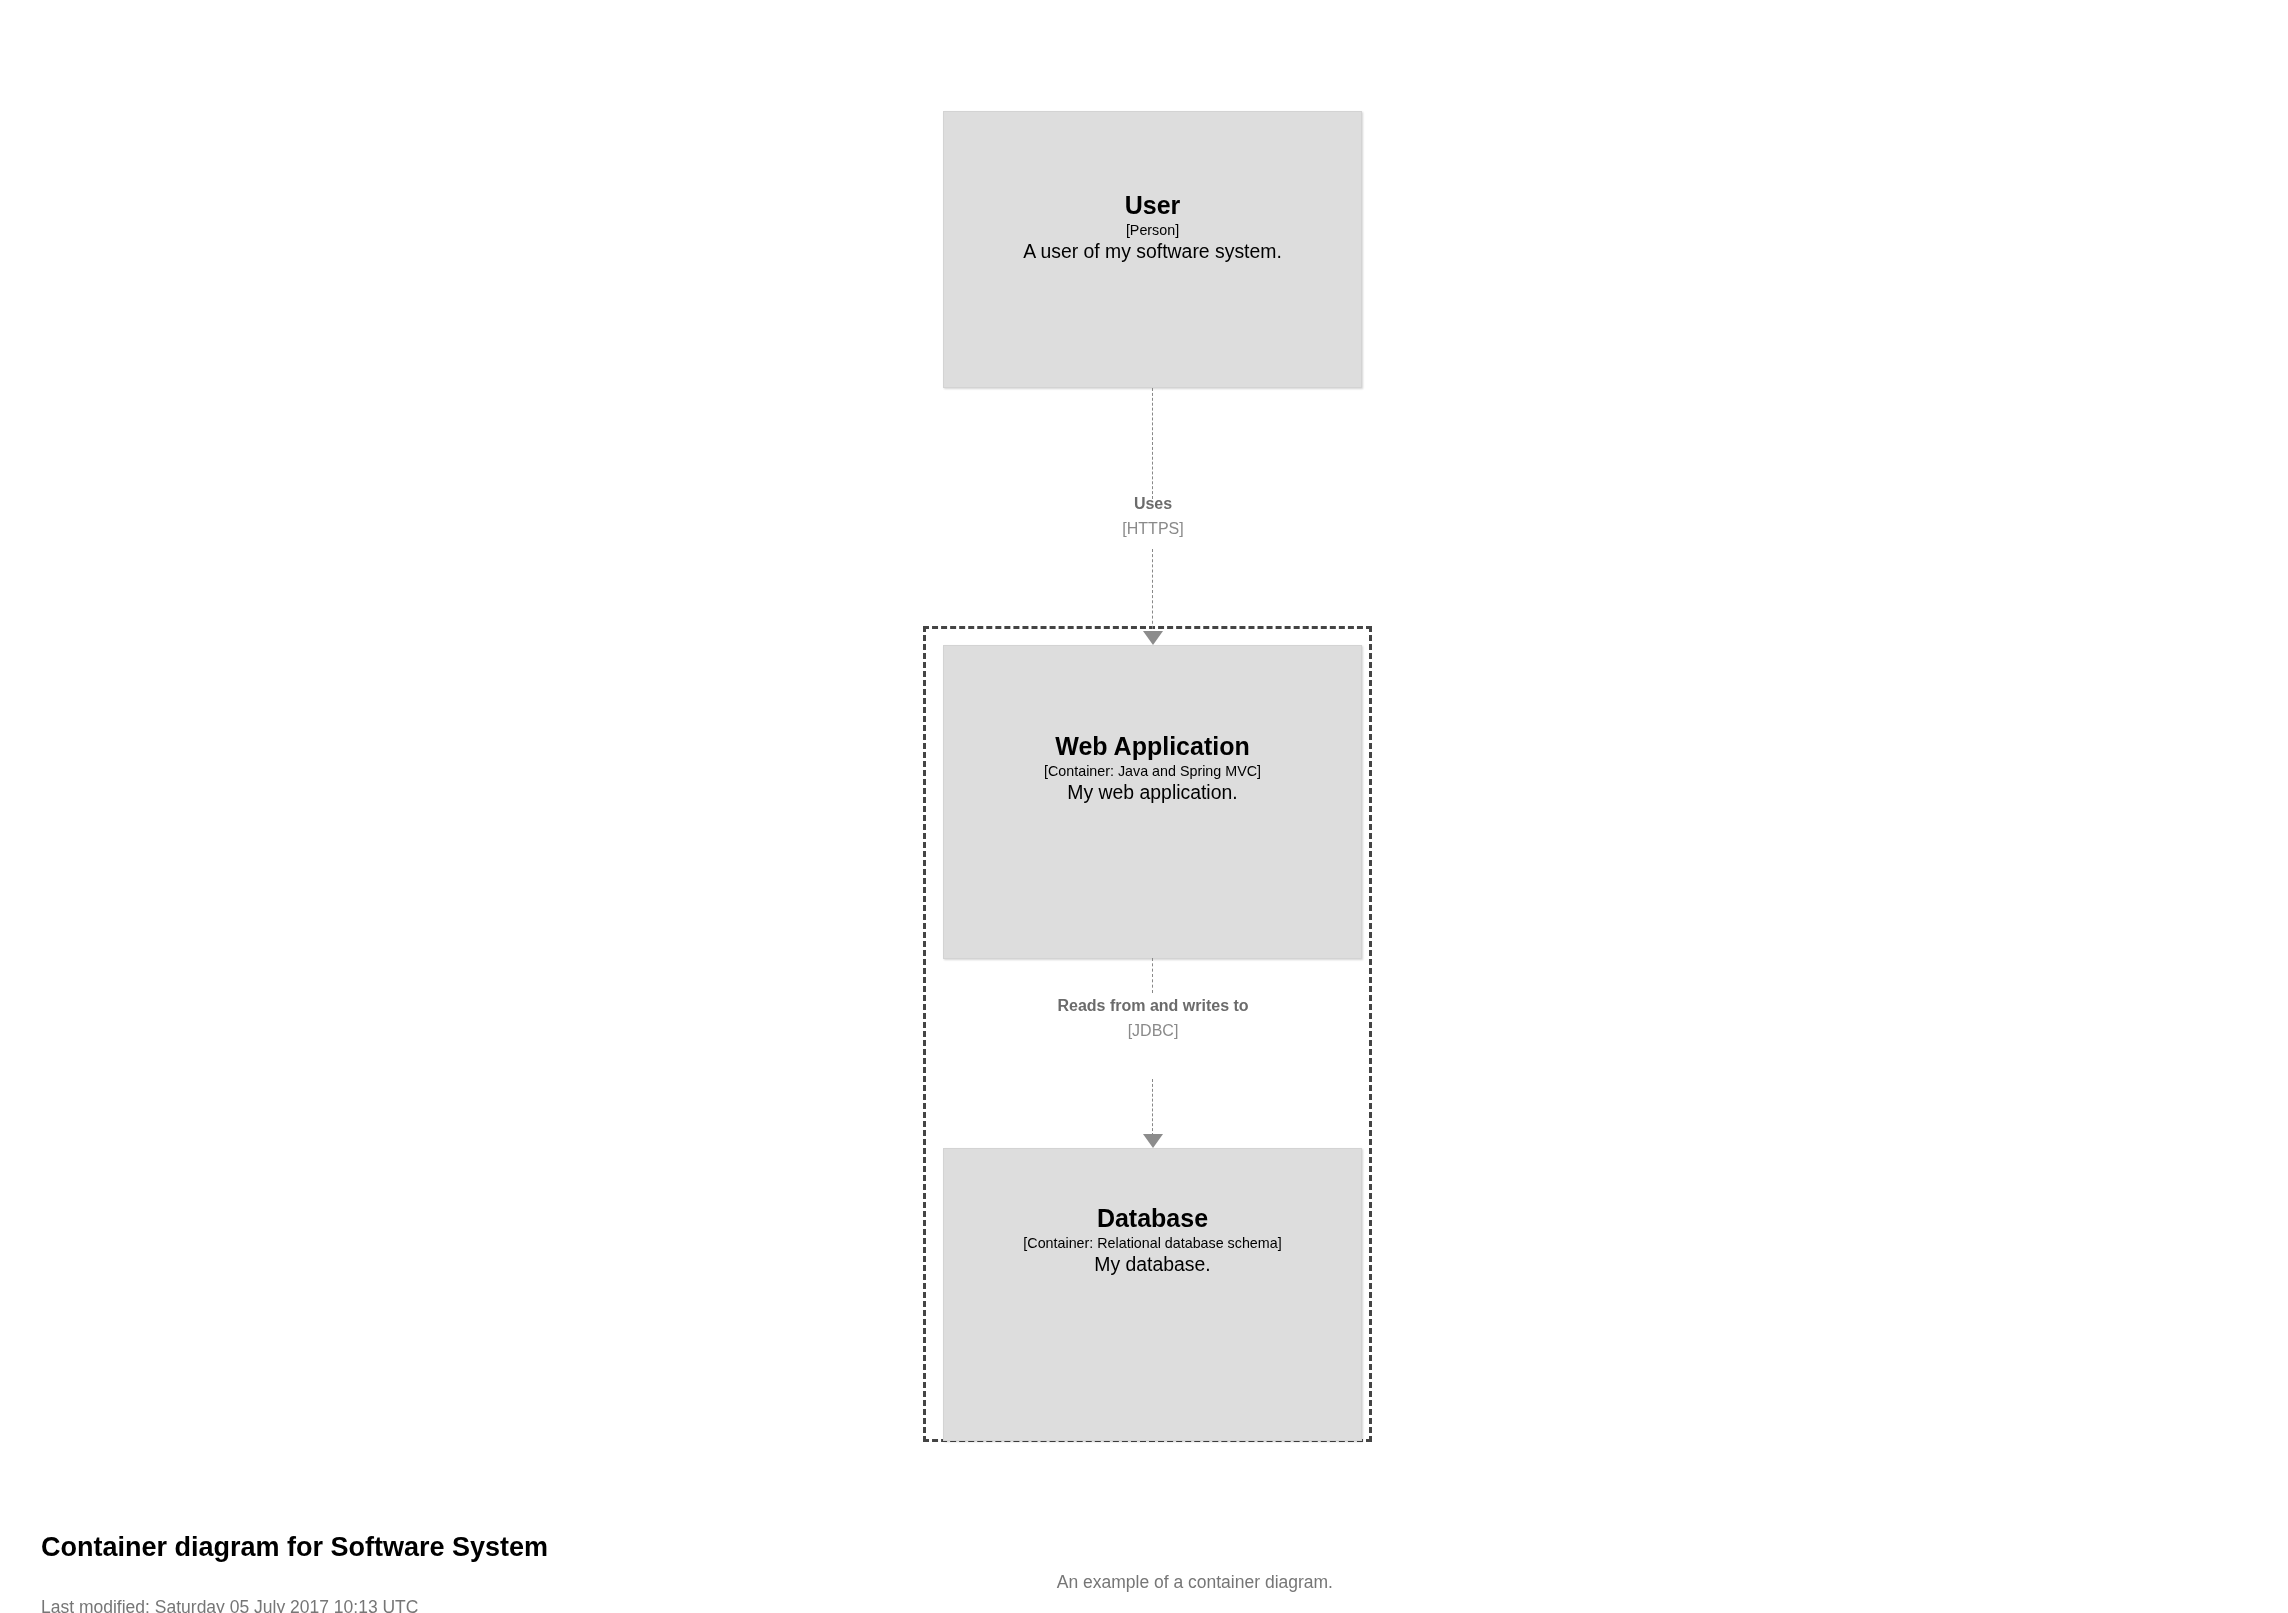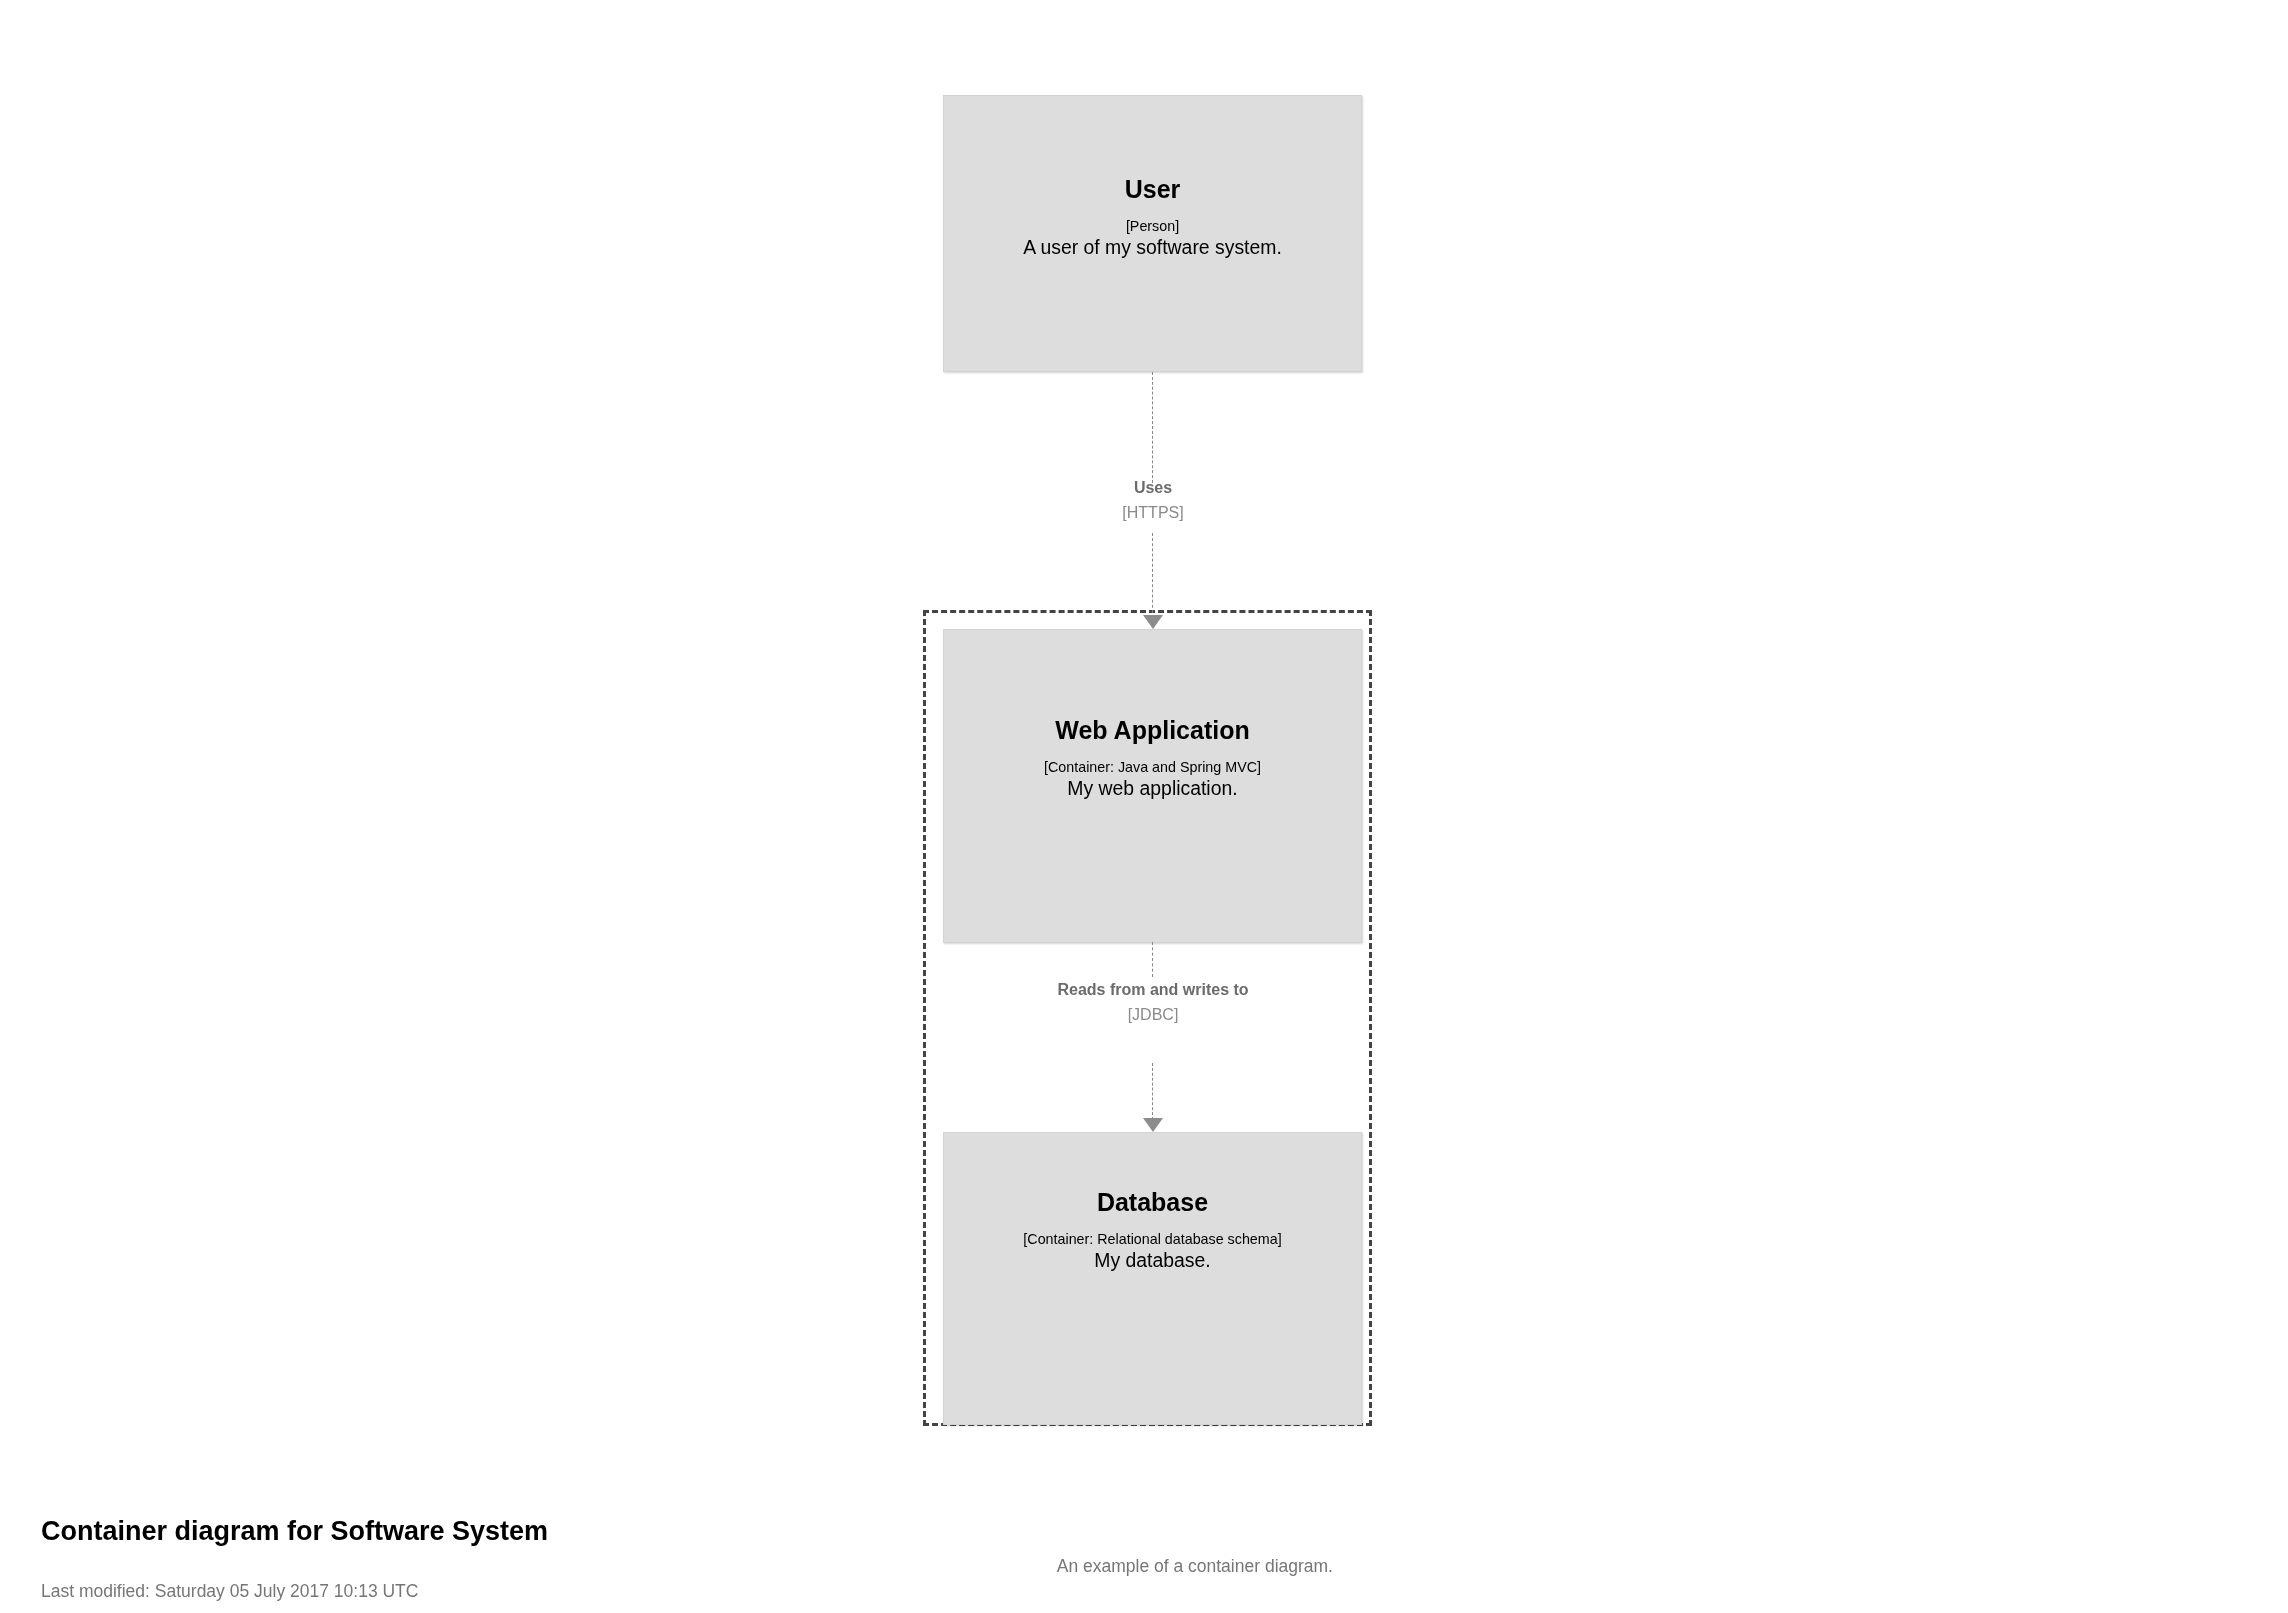--- a/index.html
+++ b/index.html
@@ -12,21 +12,21 @@
     height: 1613px;
     position: relative;
     font-family: "Liberation Sans", sans-serif;
     overflow: hidden;
   }
 
   
   #diagram-canvas {
     position: absolute;
     left: 0;
-    top: 0;
+    top: 16px;
     width: 2289px;
     height: 1433px;
   }
 
   
   .element-box {
     position: absolute;
     box-sizing: border-box;
     background: #dddddd;
     border: 0.9px solid #d3d3d3;
@@ -37,21 +37,21 @@
   .el-name {
     font-weight: bold;
     font-size: 25px;
     line-height: 1.1;
     color: #000000;
   }
   .el-tech {
     font-size: 14.3px;
     line-height: 1.2;
     color: #000000;
-    margin-top: 14px;
+    margin-top: 2px;
   }
   .el-desc {
     font-size: 19.4px;
     line-height: 1.25;
     color: #000000;
     padding: 0 16.6px;
   }
 
   
   #box-user {

